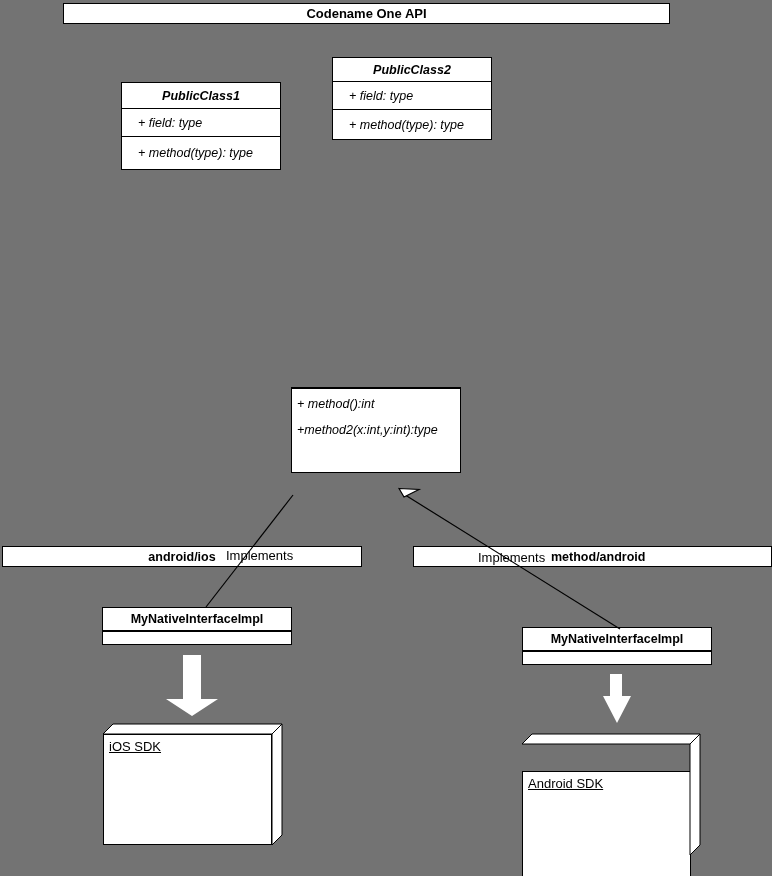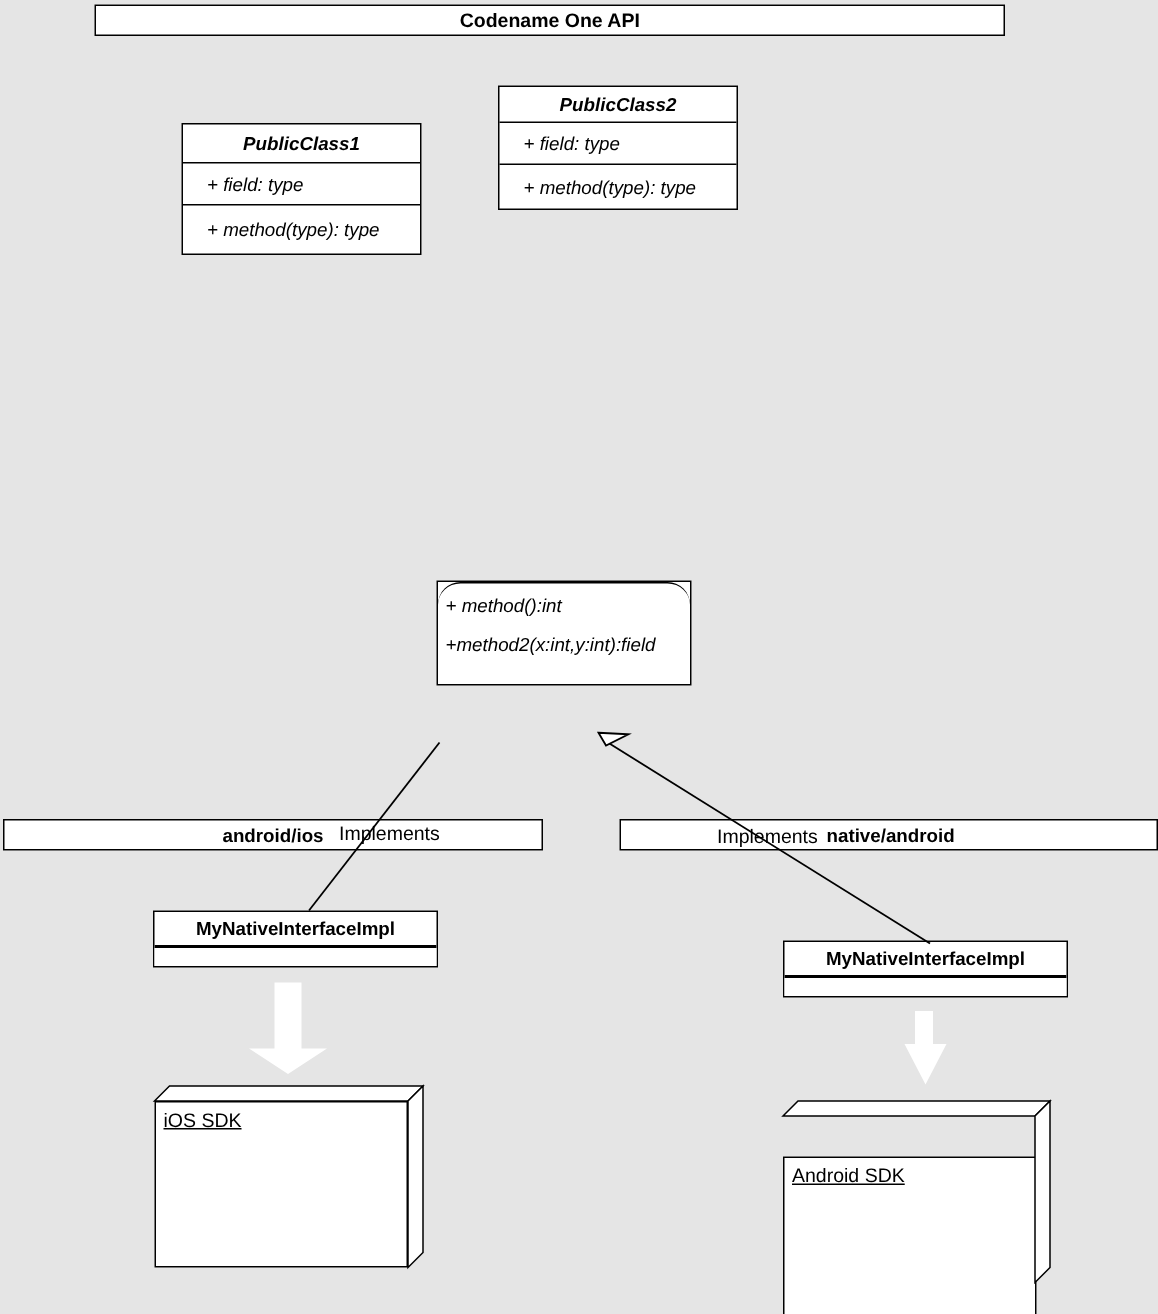--- a/index.html
+++ b/index.html
@@ -1,17 +1,17 @@
 <!DOCTYPE html>
 <html><head>
 <meta charset="utf-8">
 <style>
   html,body{margin:0;padding:0;background:#000;}
   #canvas{
-    position:relative;width:772px;height:876px;background:#e5e5e5;overflow:hidden;
+    position:relative;width:772px;height:876px;background:#737373;overflow:hidden;
     font-family:"Liberation Sans","DejaVu Sans",sans-serif;color:#000;
   }
   .whitebox{position:absolute;background:#fff;border:1px solid #000;box-sizing:border-box;}
   .titlebar{display:flex;align-items:center;justify-content:center;font-weight:bold;font-size:13px;}
   .uml-class{padding:0;font-style:italic;}
   .uml-title{display:flex;align-items:center;justify-content:center;font-weight:bold;font-size:12.5px;box-sizing:border-box;}
   .uml-title.normal{font-weight:normal;}
   .uml-row{display:flex;align-items:center;border-top:1px solid #000;padding-left:16px;font-size:12.5px;box-sizing:border-box;}
   .uml-lines{border-top:1px solid #000;padding:2px 0 0 5px;font-size:12.5px;box-sizing:border-box;}
   .uml-lines div{height:26px;display:flex;align-items:center;}
@@ -40,34 +40,34 @@
     <div class="uml-row" style="height:33px;">+ method(type): type</div>
   </div>
 
   <div class="whitebox uml-class" style="left:332px;top:57px;width:160px;">
     <div class="uml-title" style="height:23px;">PublicClass2</div>
     <div class="uml-row" style="height:28px;">+ field: type</div>
     <div class="uml-row" style="height:30px;">+ method(type): type</div>
   </div>
 
   <div class="whitebox uml-class" style="left:291px;top:387px;width:170px;">
-    <div class="uml-lines" style="height:68px;border-radius:15px;">
+    <div class="uml-lines" style="height:84px;">
       <div>+ method():int</div>
-      <div>+method2(x:int,y:int):field</div>
+      <div>+method2(x:int,y:int):type</div>
     </div>
   </div>
 
   <div class="whitebox pkg-bar" style="left:2px;top:546px;width:360px;height:21px;">
     <span class="pkg-label centered">android/ios</span>
     <span class="impl-note" style="left:223px;">Implements</span>
   </div>
 
   <div class="whitebox pkg-bar" style="left:413px;top:546px;width:359px;height:21px;">
     <span class="impl-note" style="left:64px;top:3px;">Implements</span>
-    <span class="pkg-label" style="left:137px;">native/android</span>
+    <span class="pkg-label" style="left:137px;">method/android</span>
   </div>
 
   <div class="whitebox impl-box" style="left:102px;top:607px;width:190px;">
     <div class="uml-title">MyNativeInterfaceImpl</div>
     <div class="impl-strip"></div>
   </div>
 
   <div class="whitebox impl-box" style="left:522px;top:627px;width:190px;">
     <div class="uml-title">MyNativeInterfaceImpl</div>
     <div class="impl-strip"></div>

